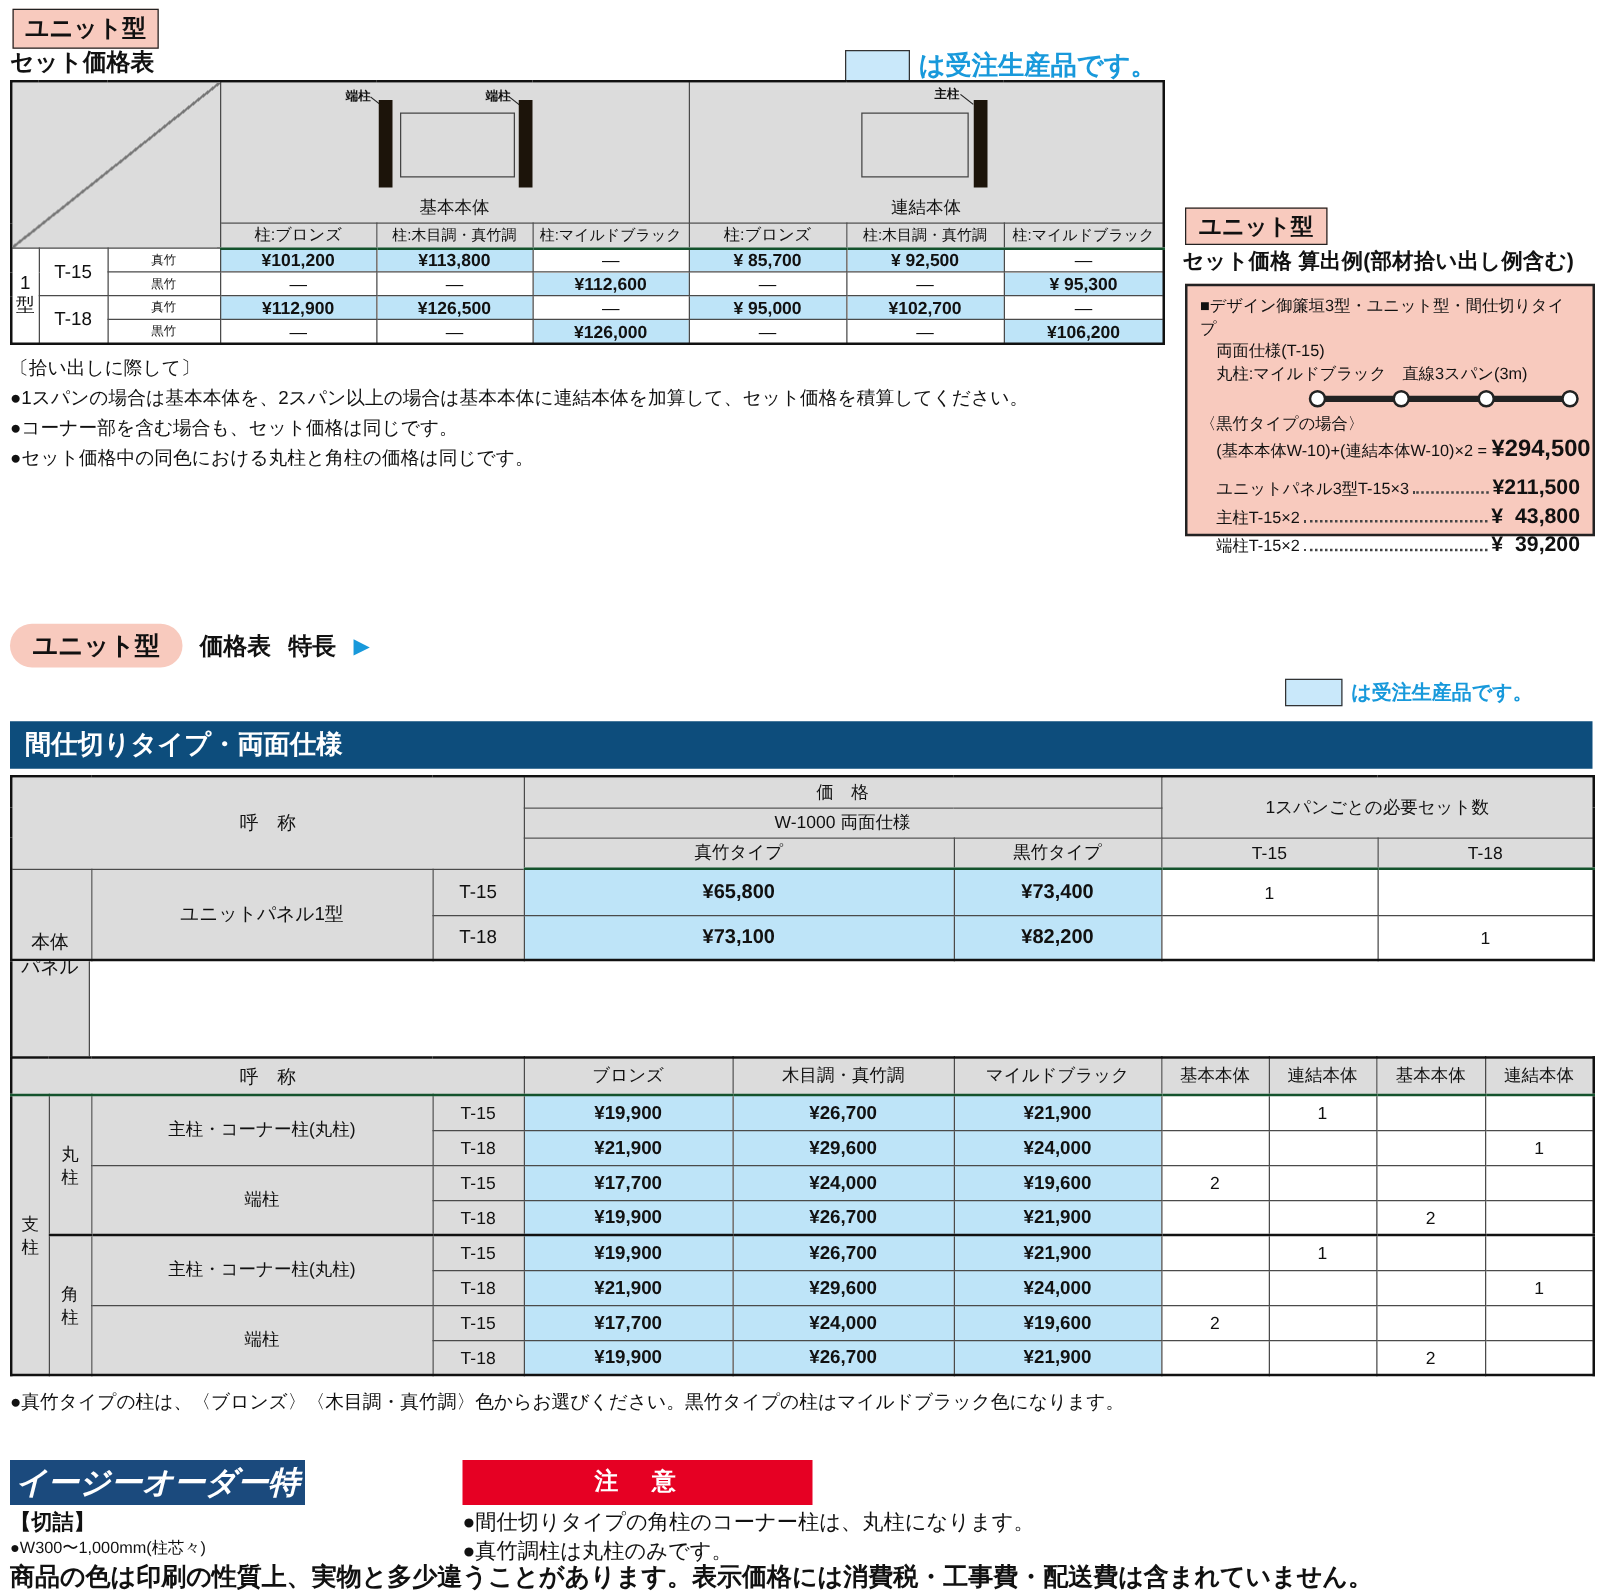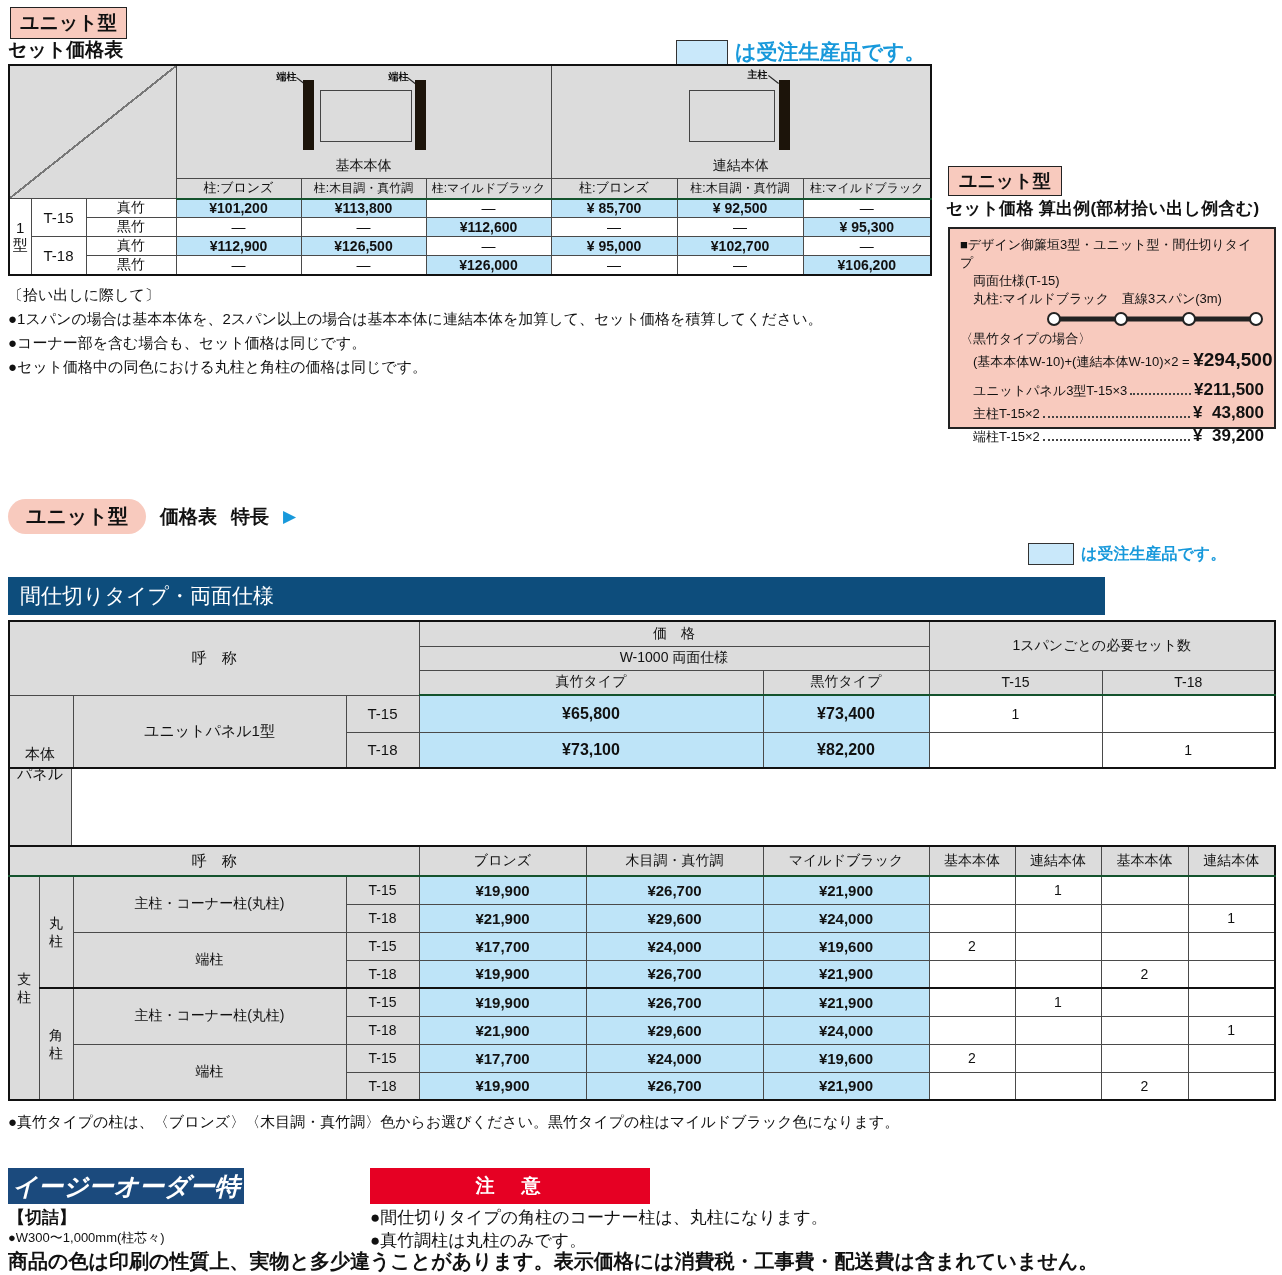--- a/index.html
+++ b/index.html
@@ -31,21 +31,21 @@
   td.dash { background:#fff; }
   td.cnt  { background:#fff; font-size:16px; }
   td.gsep { border-left:2px solid #111; }
   tr.thickbot td { border-bottom:2px solid #14532d; }
   tr.groupline td { border-top:2px solid #111; }
 
   
   .settable { left:8px; top:64px; width:922px; }
   .settable td.rowgrp { font-size:15px;margin-top:32px; }
   .settable td.sizec  { font-size:15px; }
-  .settable td.typec  { font-size:14px;margin-top:40px; }
+  .settable td.typec  { font-size:10px;margin-top:40px; }
   .dgm { position:relative; height:112px; }
   .dgm .dlbl { position:absolute; top:4px; font-size:10px; font-weight:bold; }
   .dgm .tick { position:absolute; width:13px; height:1px; background:#222; transform:rotate(38deg); }
   .dgm .bar  { position:absolute; top:14px; width:11px; height:70px; background:#1c140a; }
   .dgm .panelrect { position:absolute; top:24px; height:50px; border:1px solid #444; }
   .dgm .cap  { position:absolute; bottom:3px; left:0; right:0; text-align:center; font-size:14px; }
   .diagcell { background-color:#dcdcdc;
     background-image:linear-gradient(to bottom right, rgba(0,0,0,0) calc(50% - 1px), #777 calc(50% - 1px), #777 calc(50% + 1px), rgba(0,0,0,0) calc(50% + 1px)); }
 
   .set-notes { left:8px; top:283px; font-size:15px; line-height:24px; }
@@ -66,22 +66,22 @@
   .ex-item .leader { flex:1; border-bottom:2px dotted #444; margin:0 3px 4px 3px; }
   .ex-item .amt { font-size:17px; font-weight:bold; white-space:pre; }
 
   
   .mid { left:8px; top:499px; display:flex; align-items:center; gap:14px; }
   .mid-badge { background:#f8cabe; border-radius:20px; padding:4px 18px; font-size:20px; font-weight:bold; }
   .mid-lbl { font-size:19px; font-weight:bold; }
   .mid-tri { color:#1899db; font-size:17px; margin-right:-6px; }
   .mid-feature { color:#1899db; font-size:20px; font-weight:bold; }
 
-  .secbar { left:8px; top:577px; width:1097px; height:38px; box-sizing:border-box; background:#0d4d7c;
-            color:#fff; font-size:21px; font-weight:normal; line-height:38px; padding-left:12px; }
+  .secbar { left:8px; top:577px; width:1266px; height:38px; box-sizing:border-box; background:#0d4d7c;
+            color:#fff; font-size:21px; font-weight:bold; line-height:38px; padding-left:12px; }
 
   
   .ta { left:8px; top:620px; width:1266px; }
   .ta td.name { font-size:15px; }
   .ta td.price { font-size:16px; }
   .tb { left:8px; top:845px; width:1266px; }
   .tb td.name { font-size:14px; }
   .tb td.price { font-size:15px; }
   td.vlab { white-space:pre-line; font-size:14px; line-height:18px; background:#dcdcdc; }
   .strip { left:8px; top:769px; width:64px; height:76px; box-sizing:border-box; background:#dcdcdc;

